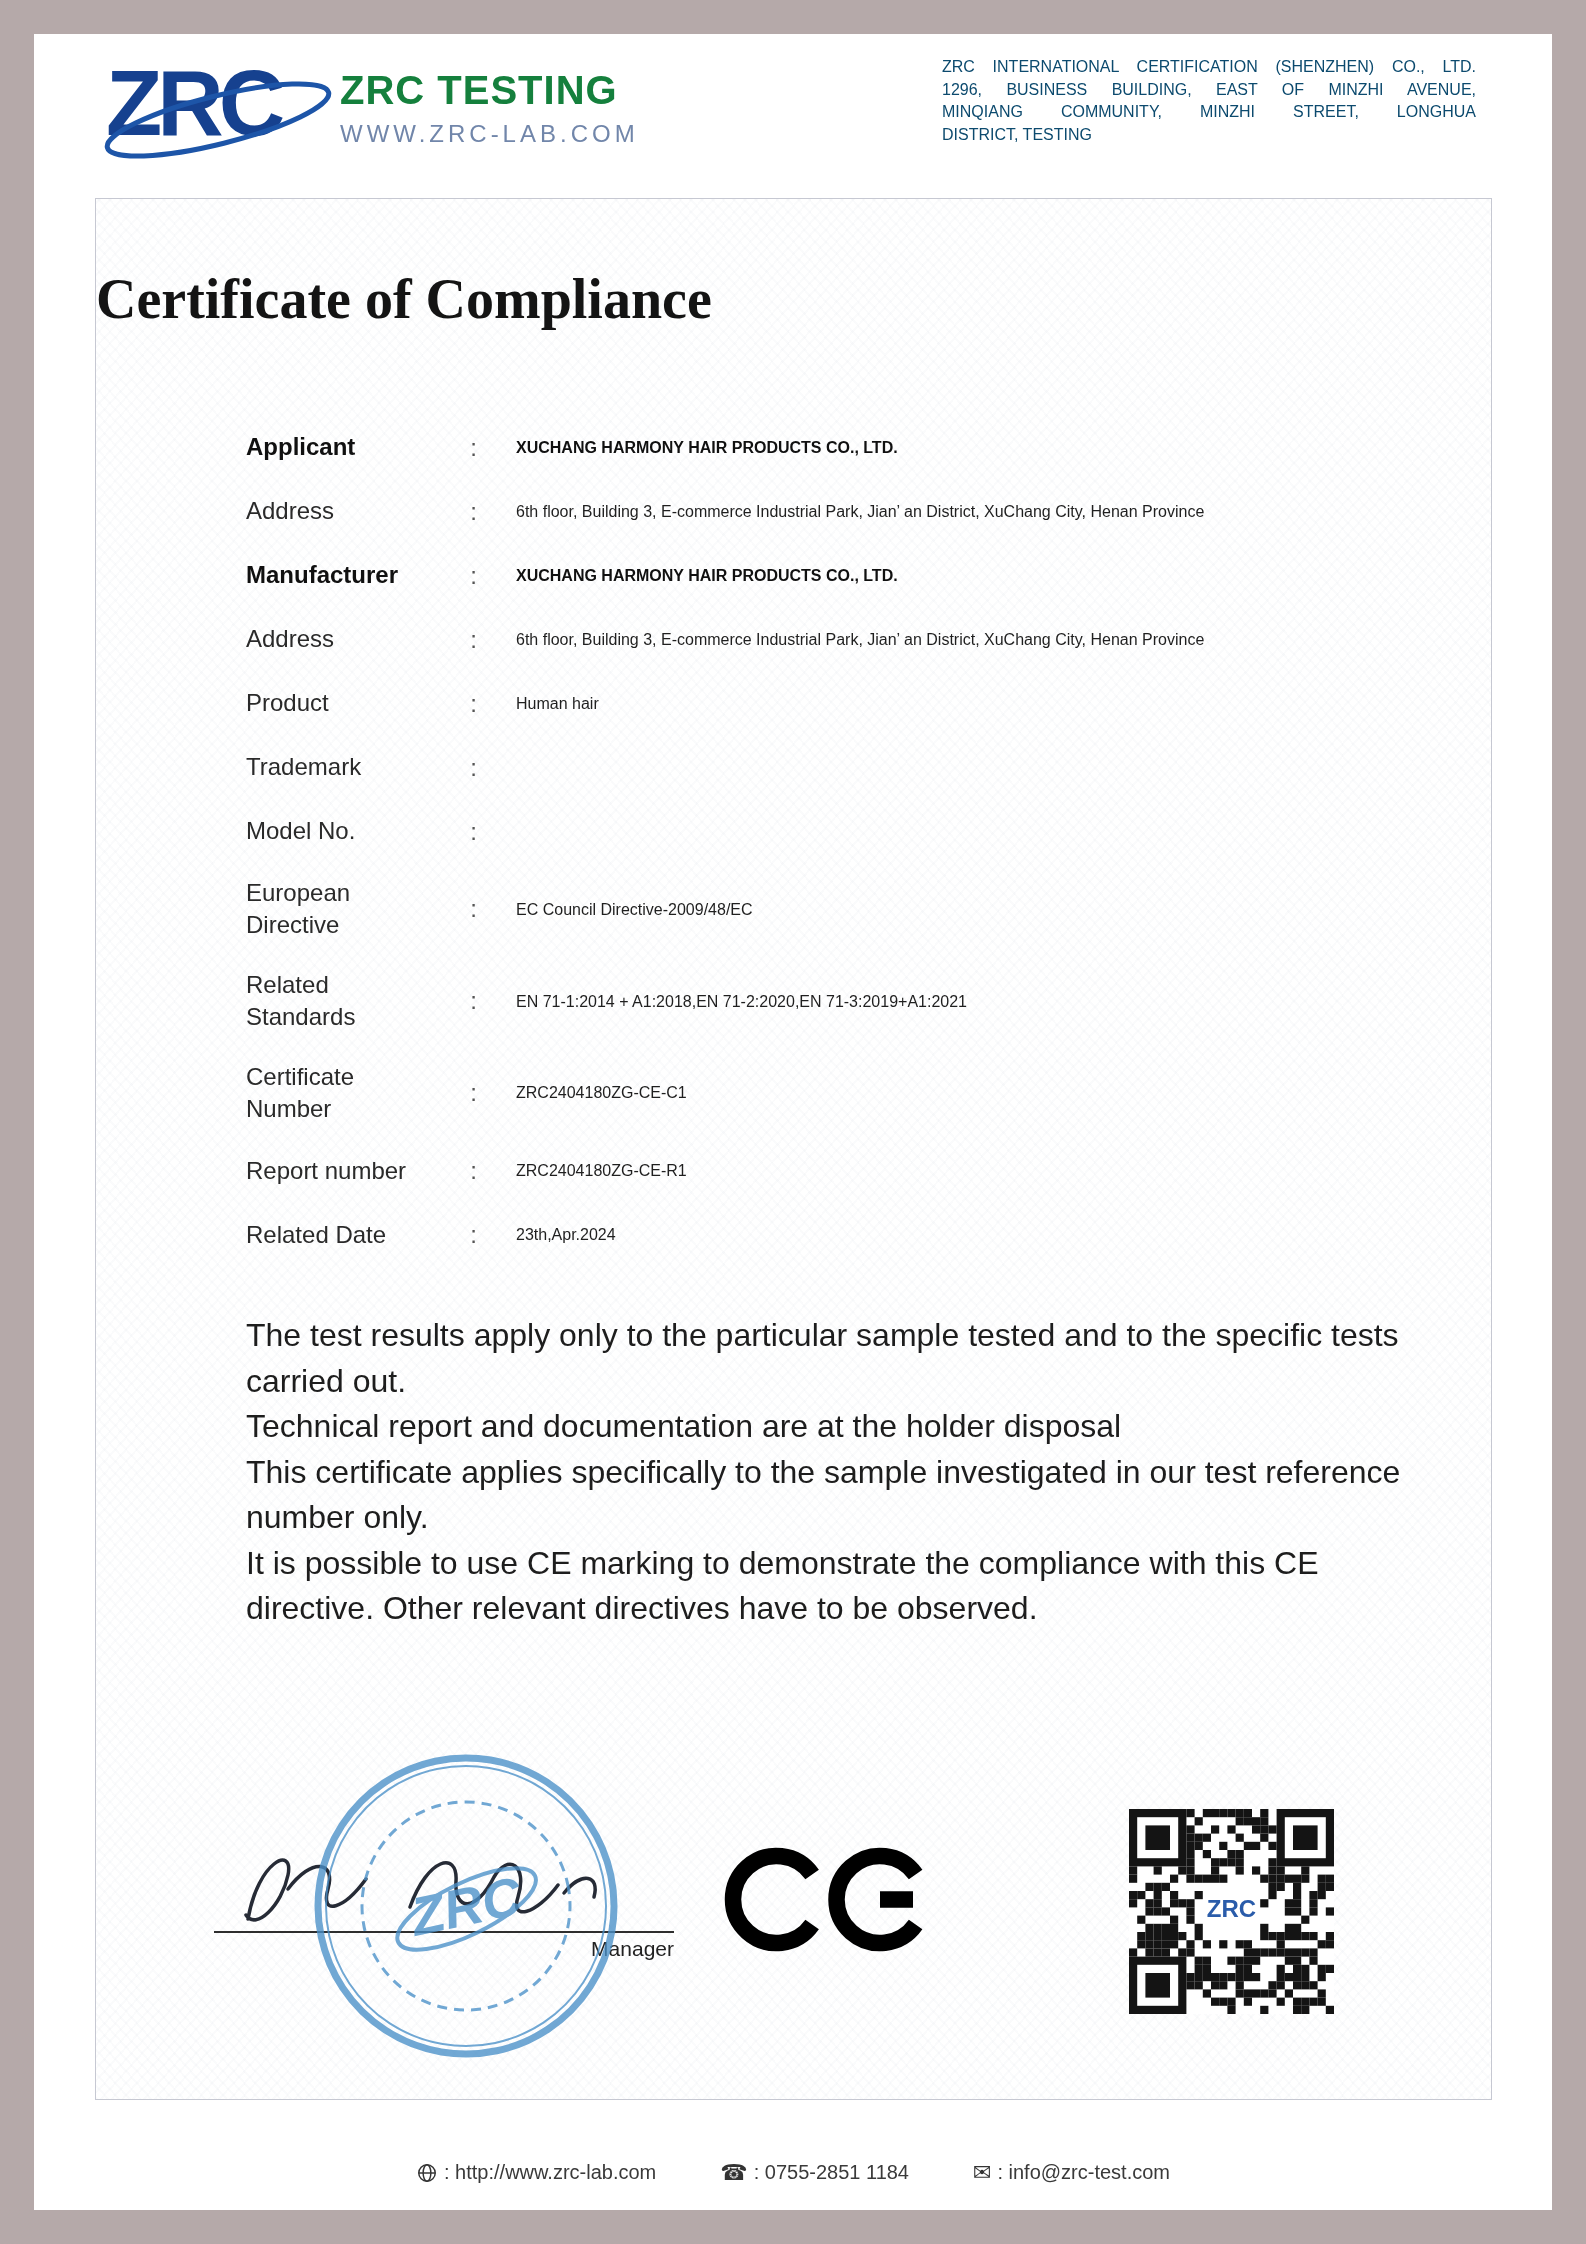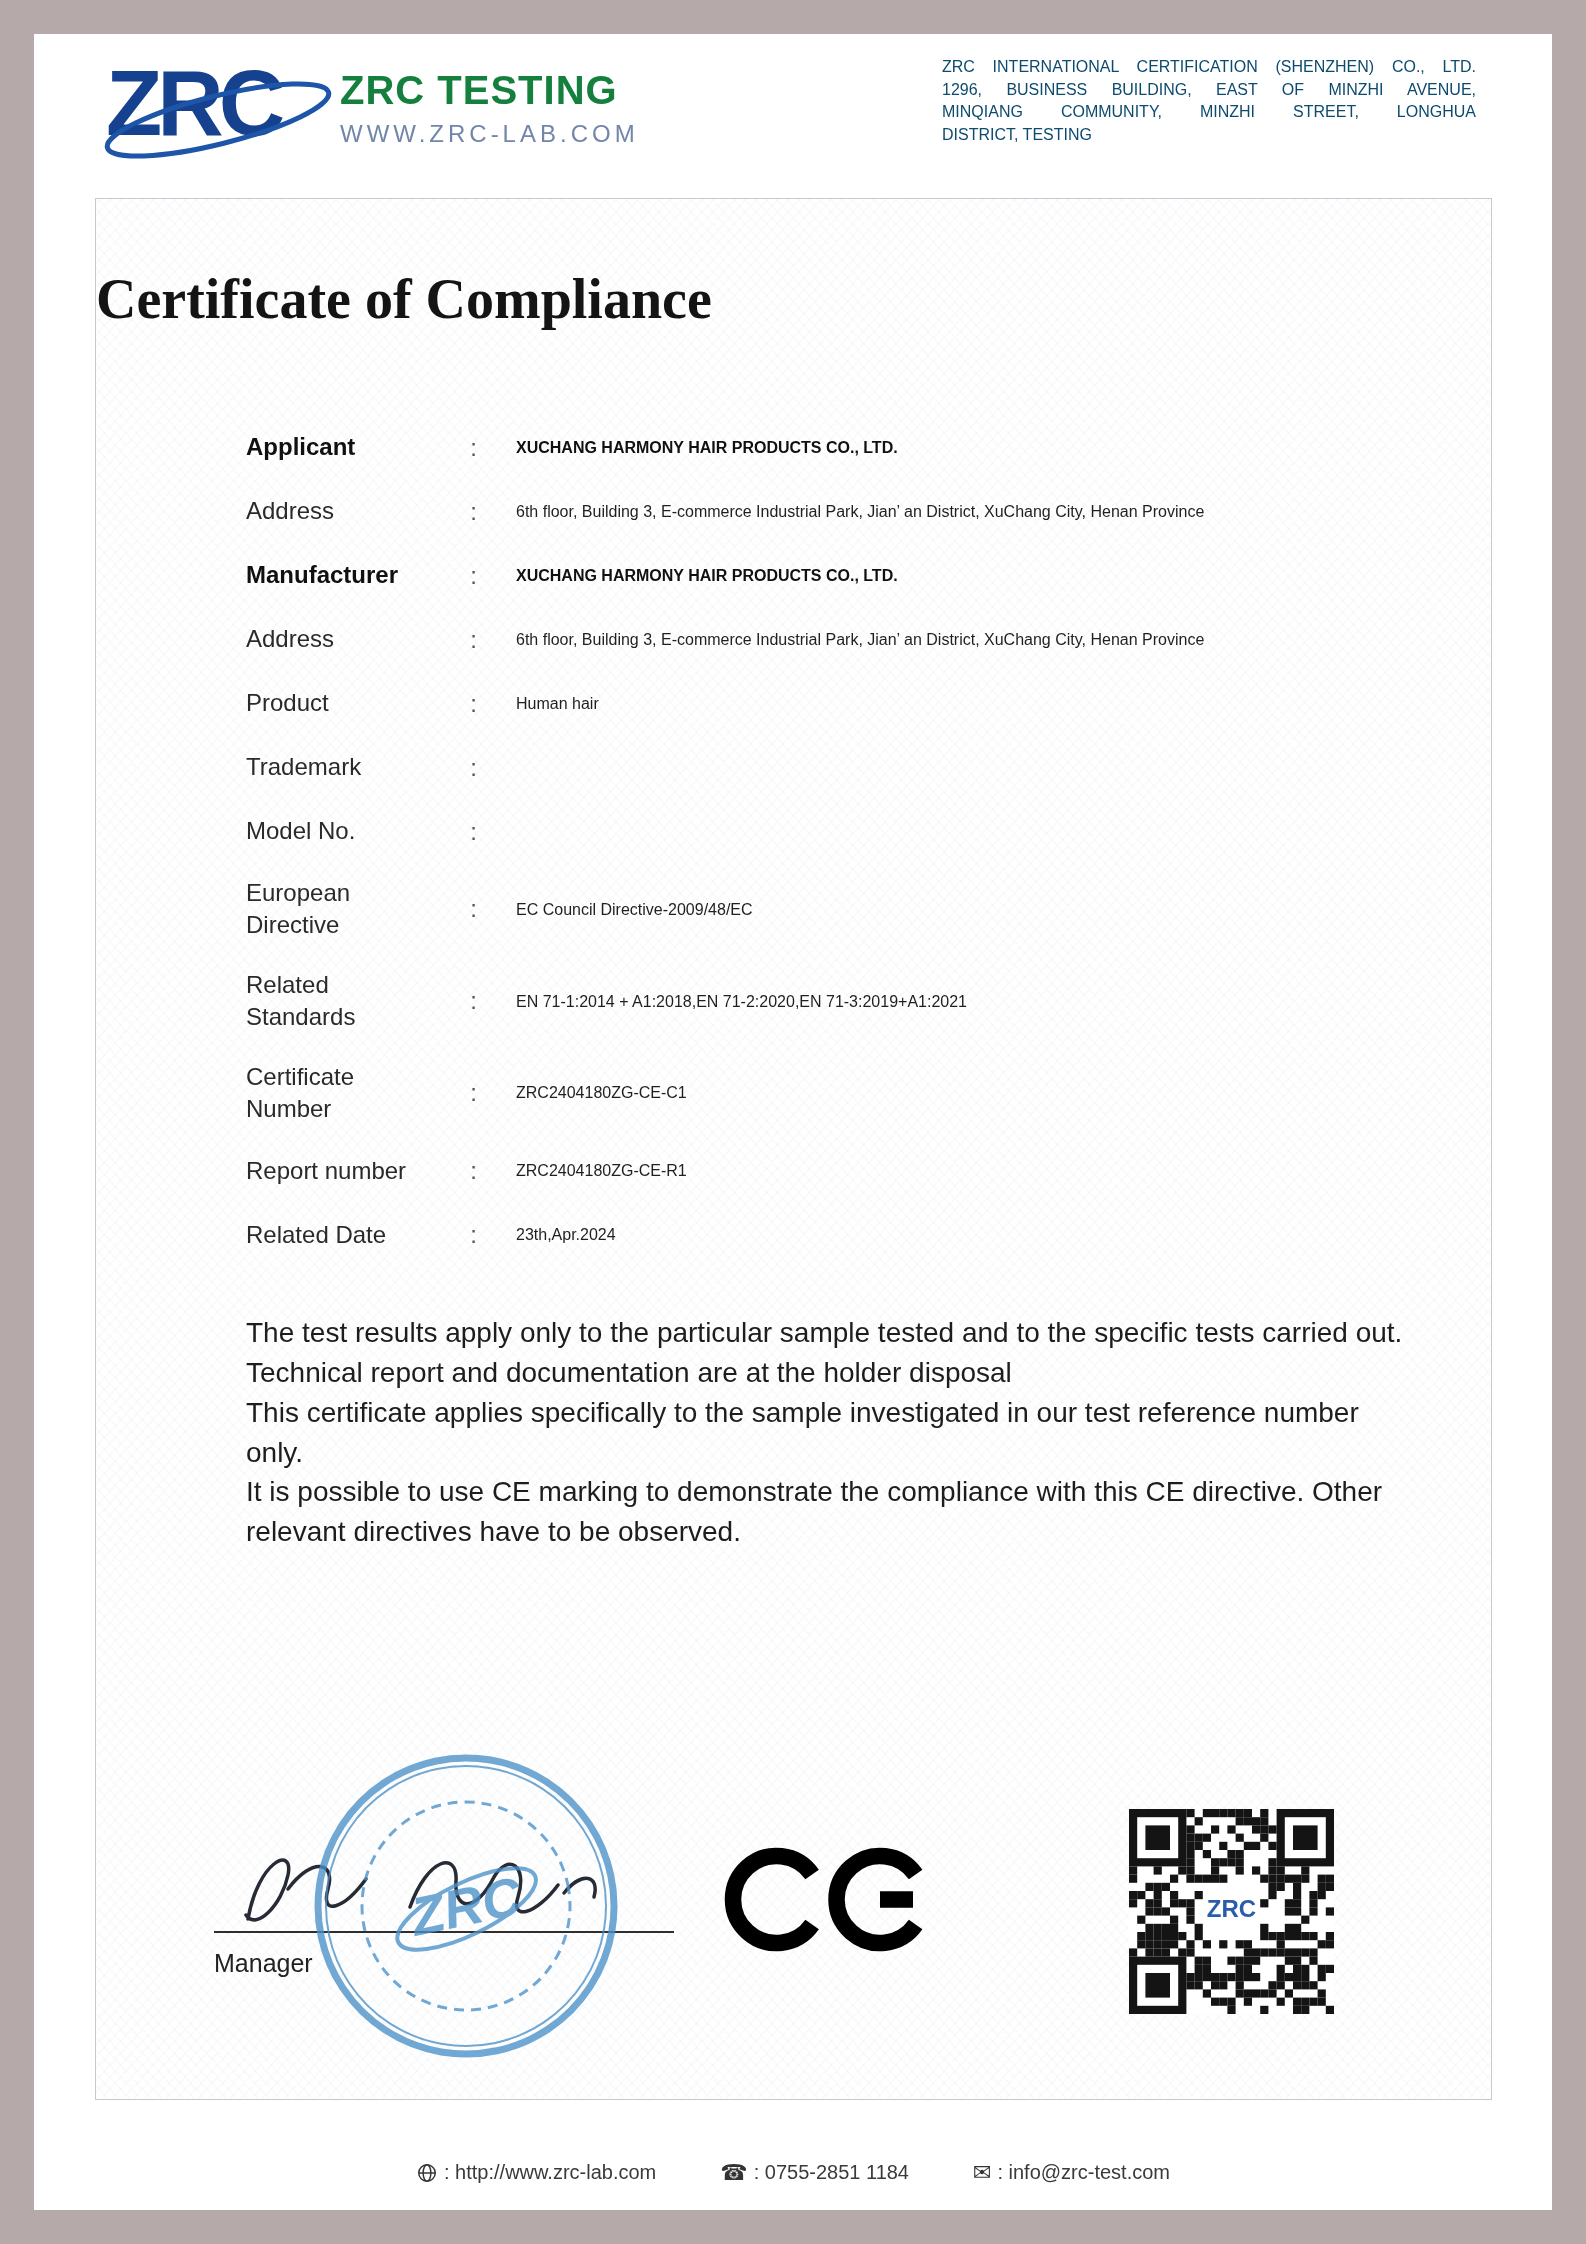--- a/index.html
+++ b/index.html
@@ -24,27 +24,27 @@
       #ffffff;}
   .cert-title{margin-top:68px;text-align:left;font-family:"Liberation Serif",serif;font-size:56px;font-weight:bold;color:#141414;}
 
   .fields{margin:98px 55px 0 150px;}
   .frow{display:grid;grid-template-columns:185px 85px 1fr;align-items:center;margin-bottom:27px;min-height:37px;}
   .flabel{font-size:24px;color:#2a2a2a;line-height:1.35;}
   .fcolon{font-size:24px;color:#555;text-align:center;}
   .fvalue{font-size:16px;color:#1f1f1f;line-height:1.45;}
   .b{font-weight:bold;color:#101010;}
 
-  .disclaimer{margin:60px 70px 0 150px;font-size:28px;line-height:1.42;color:#1d1d1d;}
+  .disclaimer{margin:60px 70px 0 150px;font-size:32px;line-height:1.42;color:#1d1d1d;}
 
   
   .sig-block{position:absolute;left:118px;top:1628px;width:460px;}
   .sig-svg{display:block;}
   .sig-line{border-top:2px solid #2e2e2e;margin-top:-16px;}
-  .sig-role{text-align:left;font-size:25px;color:#222;margin-top:16px;}
+  .sig-role{text-align:right;font-size:21px;color:#222;margin-top:4px;}
 
   .stamp{position:absolute;left:215px;top:1552px;width:310px;height:310px;opacity:0.78;transform:rotate(-12deg);}
   .stamp-label{position:absolute;left:0;top:124px;width:100%;text-align:center;font-size:54px;font-weight:bold;font-style:italic;color:#4a90c8;}
 
   .ce-mark{position:absolute;left:628px;top:1648px;}
 
   .qr{position:absolute;left:1033px;top:1610px;width:205px;height:205px;}
   .qr-svg{display:block;width:205px;height:205px;}
   .qr-label{position:absolute;left:0;top:86px;width:100%;text-align:center;font-size:24px;font-weight:bold;color:#2a5caa;}
 

